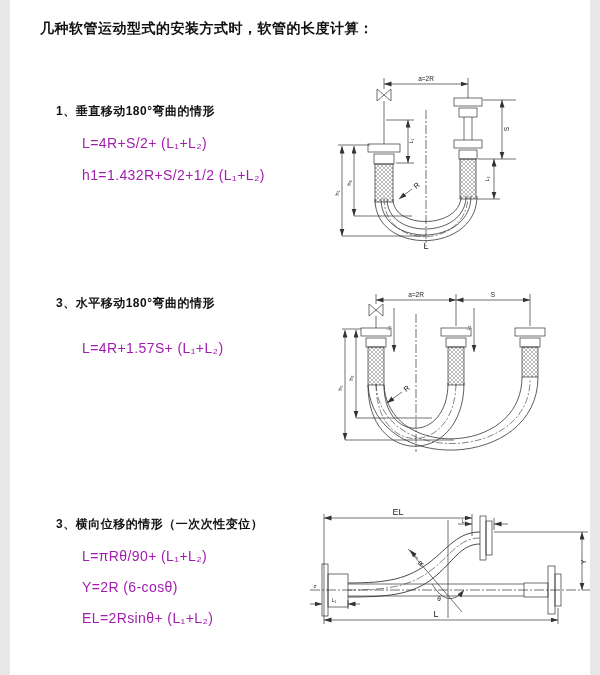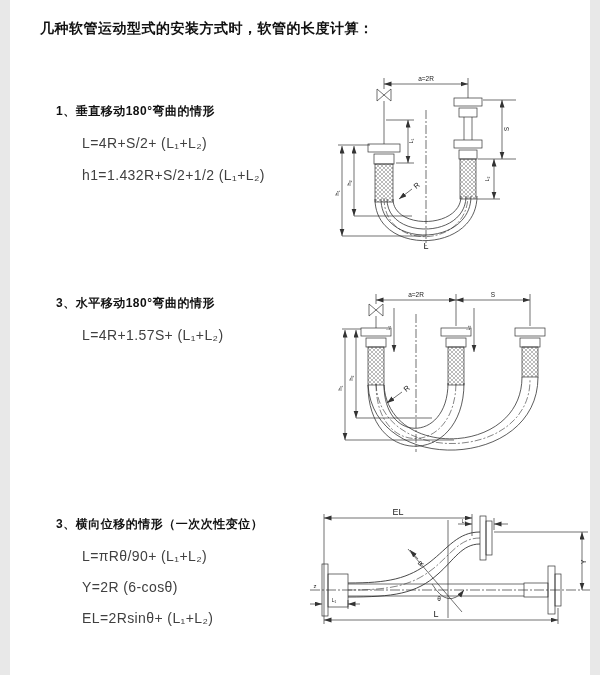--- a/index.html
+++ b/index.html
@@ -10,39 +10,39 @@
   }
   .doc-title{
     position:absolute;left:30px;top:20px;font-size:14px;font-weight:700;
     letter-spacing:0.5px;color:#111;
   }
   .sec-heading{
     position:absolute;left:46px;font-size:12px;font-weight:700;color:#111;
     letter-spacing:0.5px;
   }
   .formula{
-    position:absolute;left:72px;font-size:14px;font-weight:500;color:#404040;
+    position:absolute;left:72px;font-size:14px;font-weight:500;color:#a21caf;
     letter-spacing:0.4px;white-space:pre;
   }
   svg{position:absolute;overflow:visible;}
   svg text{fill:#222;font-family:"Liberation Sans","DejaVu Sans",sans-serif;}
 </style>
 </head>
 <body>
 
 <div id="page">
 
   <div class="doc-title">几种软管运动型式的安装方式时，软管的长度计算：</div>
 
   <div class="sec-heading" style="top:103px">1、垂直移动180°弯曲的情形</div>
   <div class="formula" style="top:135px">L=4R+S/2+ (L₁+L₂)</div>
   <div class="formula" style="top:167px">h1=1.432R+S/2+1/2 (L₁+L₂)</div>
 
   <div class="sec-heading" style="top:295px">3、水平移动180°弯曲的情形</div>
-  <div class="formula" style="top:327px">L=4R+1.57S+ (L₁+L₂)</div>
+  <div class="formula" style="top:340px">L=4R+1.57S+ (L₁+L₂)</div>
 
   <div class="sec-heading" style="top:516px">3、横向位移的情形（一次次性变位）</div>
   <div class="formula" style="top:548px">L=πRθ/90+ (L₁+L₂)</div>
   <div class="formula" style="top:579px">Y=2R (6-cosθ)</div>
   <div class="formula" style="top:610px">EL=2Rsinθ+ (L₁+L₂)</div>
 
   <svg width="285" height="195" viewBox="0 0 285 195" style="left:310px;top:68px">
     <defs>
       <marker id="ar1" orient="auto-start-reverse" markerUnits="userSpaceOnUse" markerWidth="8" markerHeight="6" refX="7.5" refY="2.5">
         <path d="M0,0L7.5,2.5L0,5Z" fill="#333"></path>

